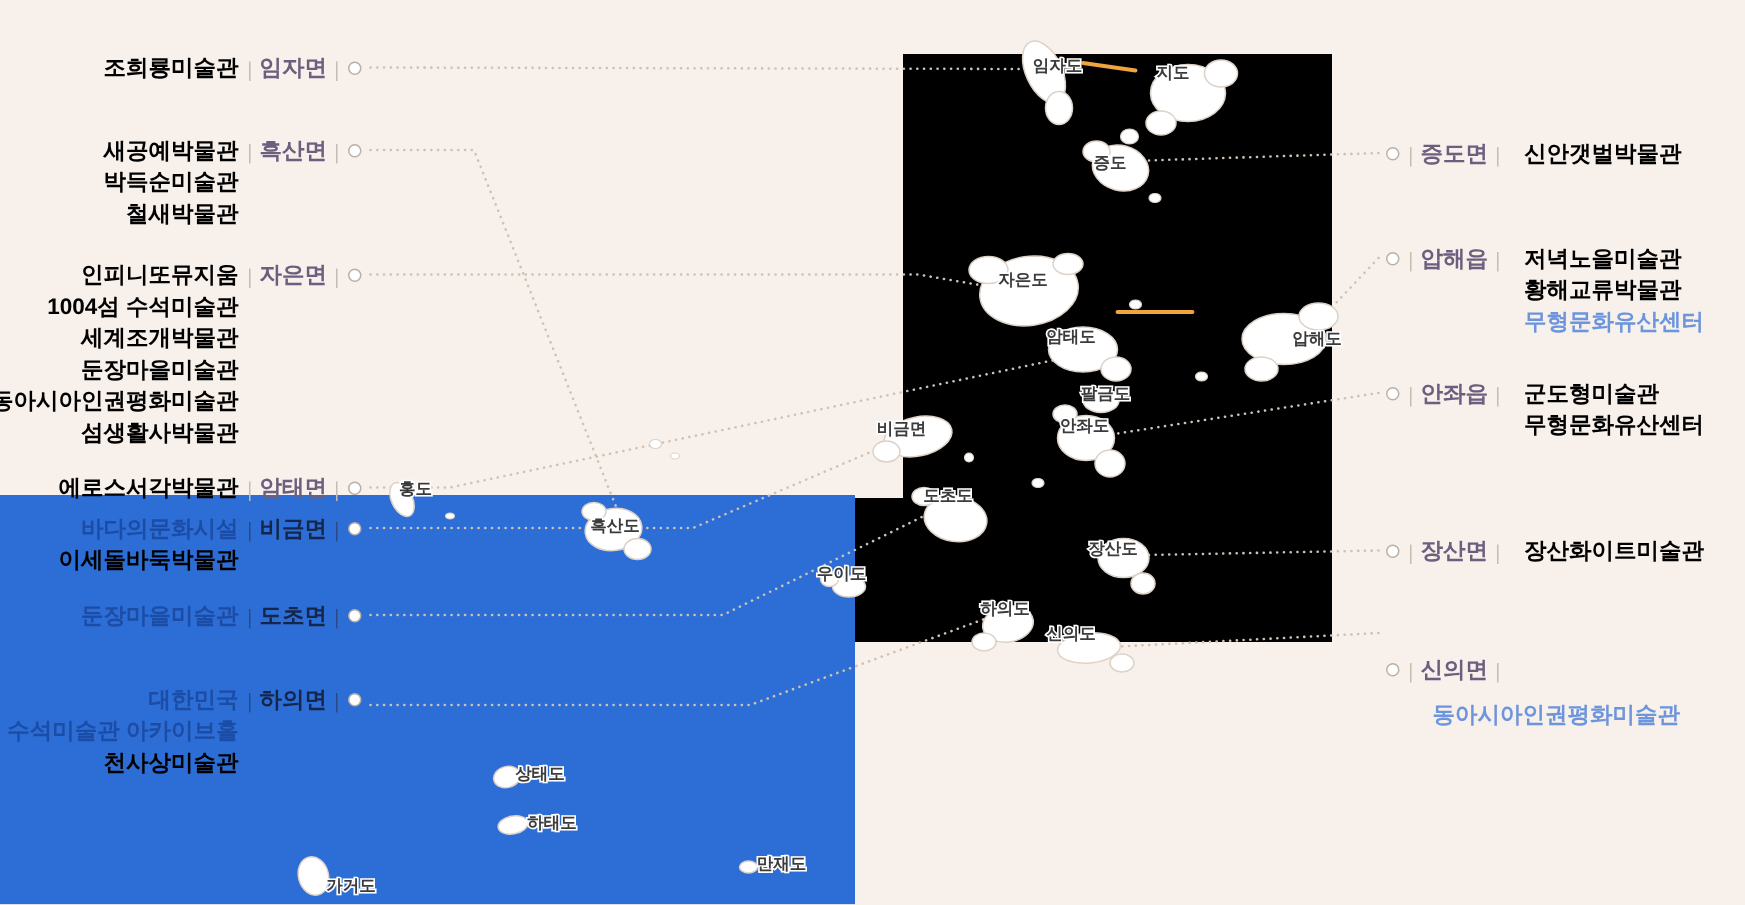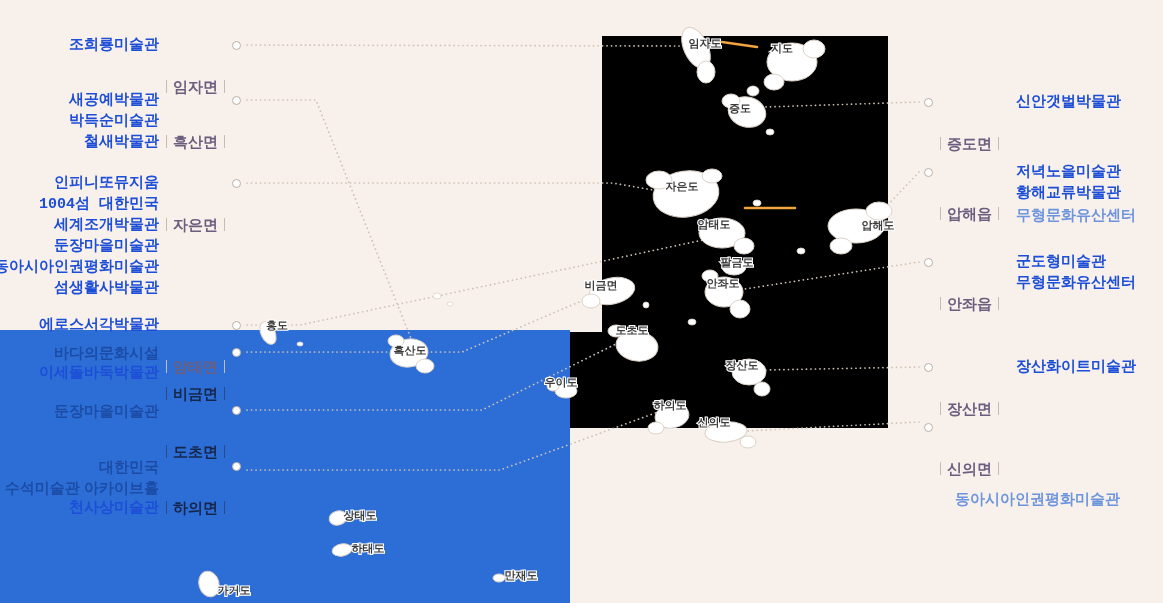--- a/index.html
+++ b/index.html
@@ -18,24 +18,24 @@
   .bridge{fill:none;stroke:#f1a33d;stroke-width:2.6;stroke-linecap:round;}
 
   .lgroup{position:absolute;right:922px;display:flex;align-items:flex-start;gap:7px;white-space:nowrap;}
   .rgroup{position:absolute;left:924px;display:flex;align-items:flex-start;gap:7px;white-space:nowrap;}
   .rgroup.col{flex-direction:column;gap:0;}
   .rgroup .row{display:flex;align-items:flex-start;gap:7px;}
   .museums{display:flex;flex-direction:column;}
   .lgroup .museums{align-items:flex-end;text-align:right;}
   .rgroup .museums{align-items:flex-start;margin-left:10px;}
   .museum{font-size:15px;font-weight:700;line-height:21px;cursor:pointer;}
-  .lav{color:#1d4ed8;font-family:Liberation Mono, monospace;}
+  .lav{color:#000000;}
   .blu{color:#6d95dd;}
   .deep{color:#1c4da6;}
-  .regionwrap{display:flex;align-items:flex-start;gap:6px;margin-top:41px;}
+  .regionwrap{display:flex;align-items:center;gap:6px;}
   .region{font-size:15px;font-weight:700;line-height:21px;color:#6a5f7e;}
   .bar{width:1px;height:13px;background:#c4bbb1;margin-top:4px;}
   .darkset .region{color:#16264a;}
   .darkset .bar{background:#2b4a85;}
   .dot{width:7px;height:7px;border-radius:50%;background:#fff;border:1px solid #b9b0a6;margin-top:6px;flex:none;}
   .rgroup .sub{margin:9px 0 0 31px;}
 </style>
 </head>
 <body>
 
@@ -198,21 +198,21 @@
       <span class="bar"></span>
       <span class="region">흑산면</span>
       <span class="bar"></span>
     </div>
     <span class="dot"></span>
   </div>
 
   <div class="lgroup" style="top:173px">
     <div class="museums">
       <div class="museum lav">인피니또뮤지움</div>
-      <div class="museum lav">1004섬 대한민국</div>
+      <div class="museum lav">1004섬 수석미술관</div>
       <div class="museum lav">세계조개박물관</div>
       <div class="museum lav">둔장마을미술관</div>
       <div class="museum lav">동아시아인권평화미술관</div>
       <div class="museum lav">섬생활사박물관</div>
     </div>
     <div class="regionwrap">
       <span class="bar"></span>
       <span class="region">자은면</span>
       <span class="bar"></span>
     </div>
@@ -314,21 +314,21 @@
     <div class="regionwrap">
       <span class="bar"></span>
       <span class="region">장산면</span>
       <span class="bar"></span>
     </div>
     <div class="museums">
       <div class="museum lav">장산화이트미술관</div>
     </div>
   </div>
 
-  <div class="rgroup col" style="top:417px">
+  <div class="rgroup col" style="top:436px">
     <div class="row">
       <span class="dot"></span>
       <div class="regionwrap">
         <span class="bar"></span>
         <span class="region">신의면</span>
         <span class="bar"></span>
       </div>
     </div>
     <div class="museum blu sub">동아시아인권평화미술관</div>
   </div>

